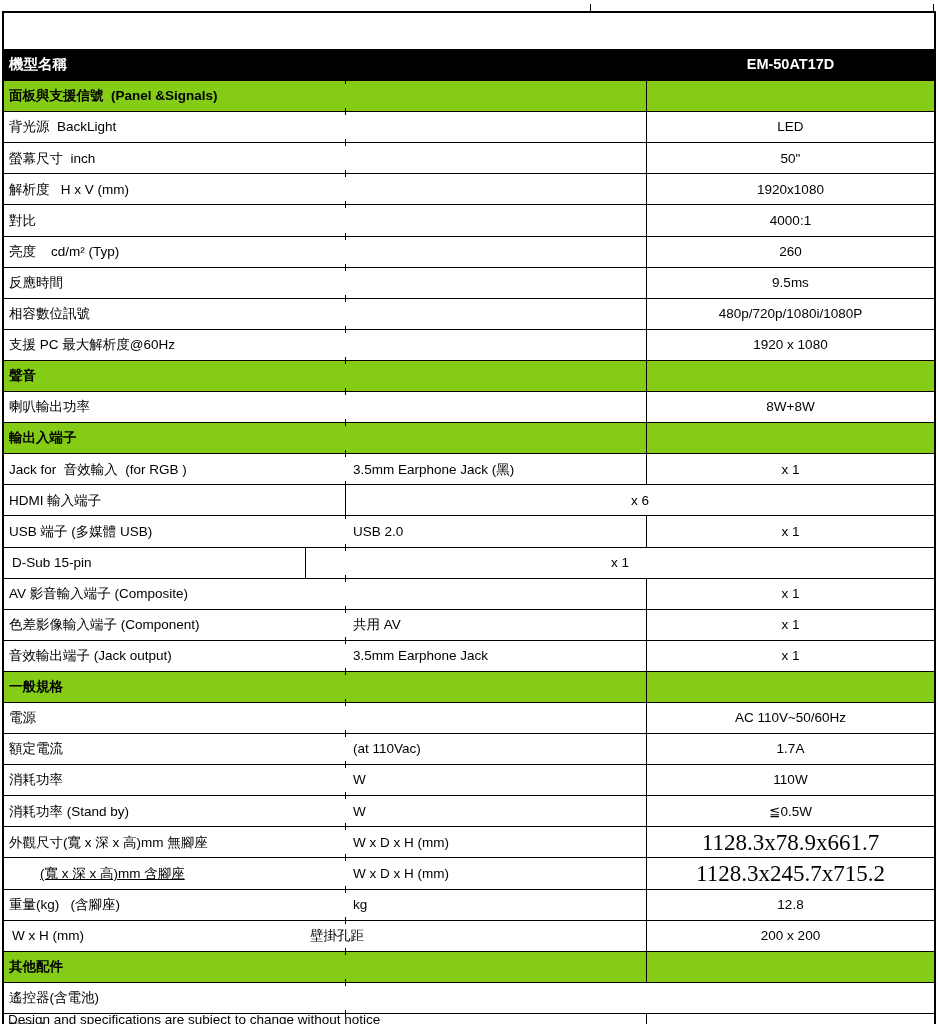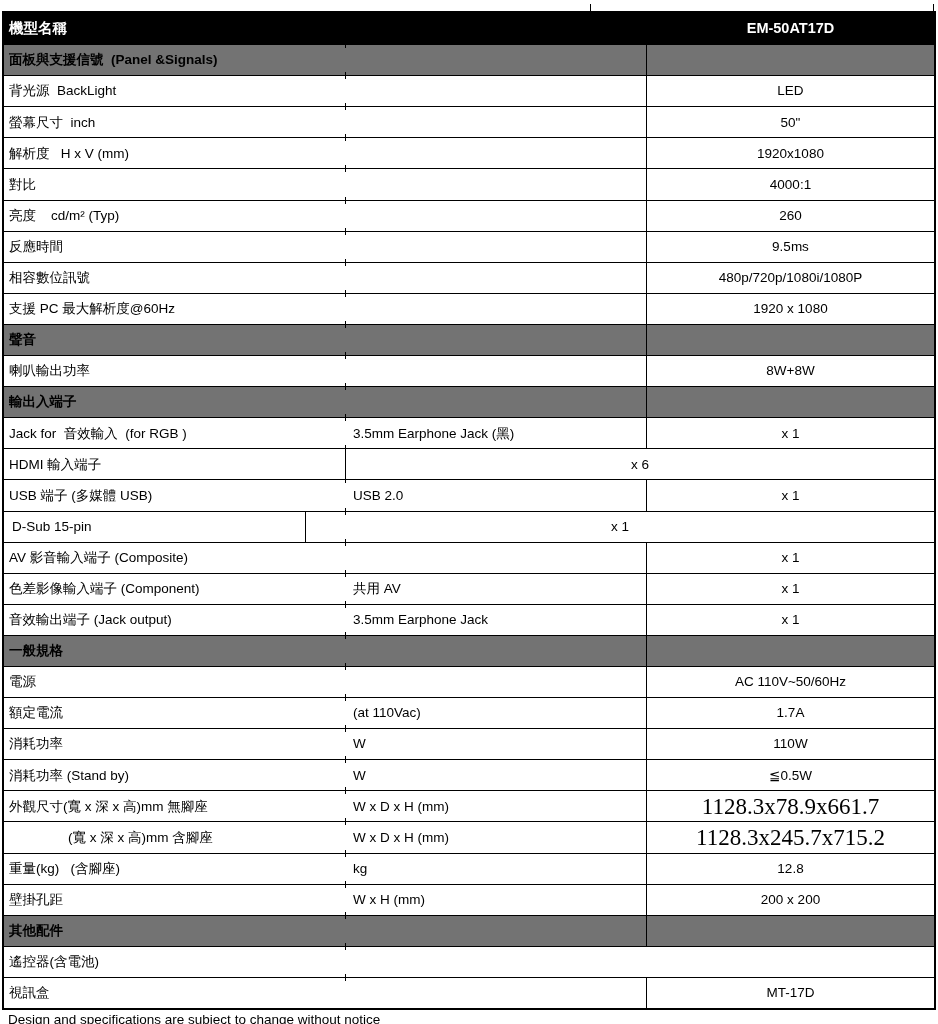--- a/index.html
+++ b/index.html
@@ -43,31 +43,31 @@
     box-sizing: border-box;
     display: flex;
     align-items: center;
     white-space: pre;
     overflow: hidden;
     font-size: 13.5px;
     line-height: 1;
   }
   .label { width: 341px; padding-left: 5px; }
   .label.merged { width: 642px; }
-  .label.indent { padding-left: 64px; }
+  .label.indent { padding-left: 36px; text-decoration: underline; }
   .mid { width: 301px; padding-left: 8px; }
   .value {
     flex: 1;
     border-left: 1px solid #000;
     justify-content: center;
     text-align: center;
   }
-  .row.section { background: #737373; }
+  .row.section { background: #84cc16; }
   .row.section .label { font-weight: bold; }
-  .row.header { background: #000; color: #fff; }
+  .row.header { background: #000; color: #fff; margin-top: 36px; }
   .row.header .cell { font-weight: bold; font-size: 14.5px; }
   .row.header .value { border-left-color: #000; }
   .value.big {
     font-family: "Liberation Serif", "DejaVu Serif", serif;
     font-size: 23px;
   }
   .tick-top {
     position: absolute;
     top: 4px;
     width: 1px;
@@ -207,22 +207,22 @@
       <div class="cell label indent">(寬 x 深 x 高)mm 含腳座</div>
       <div class="cell mid">W x D x H (mm)</div>
       <div class="cell value big">1128.3x245.7x715.2</div>
     </div>
     <div class="row data">
       <div class="cell label">重量(kg)   (含腳座)</div>
       <div class="cell mid">kg</div>
       <div class="cell value">12.8</div>
     </div>
     <div class="row data">
+      <div class="cell mid">W x H (mm)</div>
       <div class="cell label">壁掛孔距</div>
-      <div class="cell mid">W x H (mm)</div>
       <div class="cell value">200 x 200</div>
     </div>
     <div class="row section">
       <div class="cell label merged">其他配件</div>
       <div class="cell value"></div>
     </div>
     <div class="row data">
       <div class="cell label merged">遙控器(含電池)</div>
     </div>
     <div class="row data">

